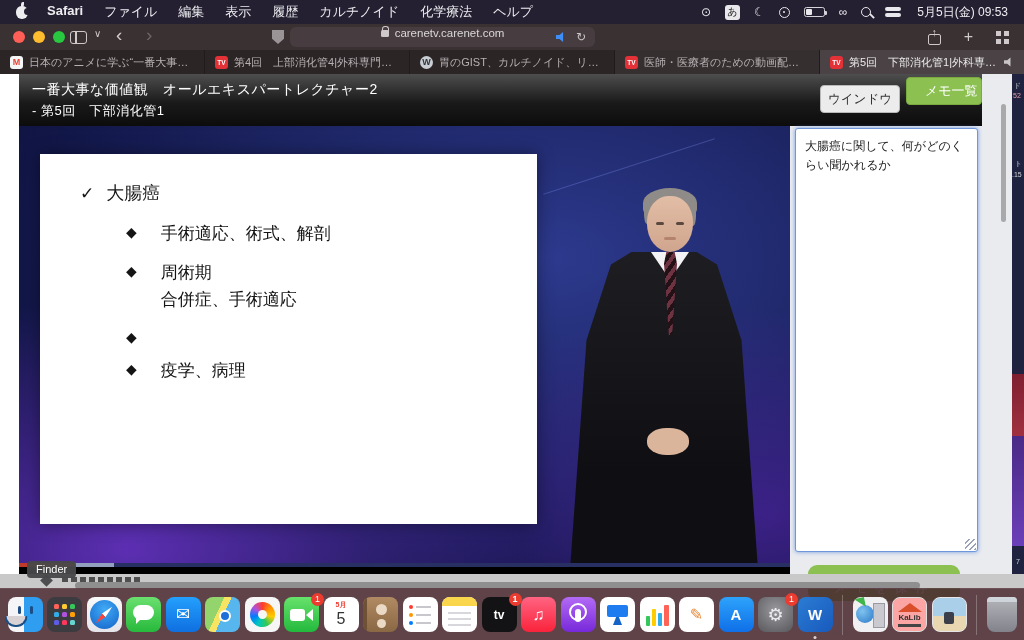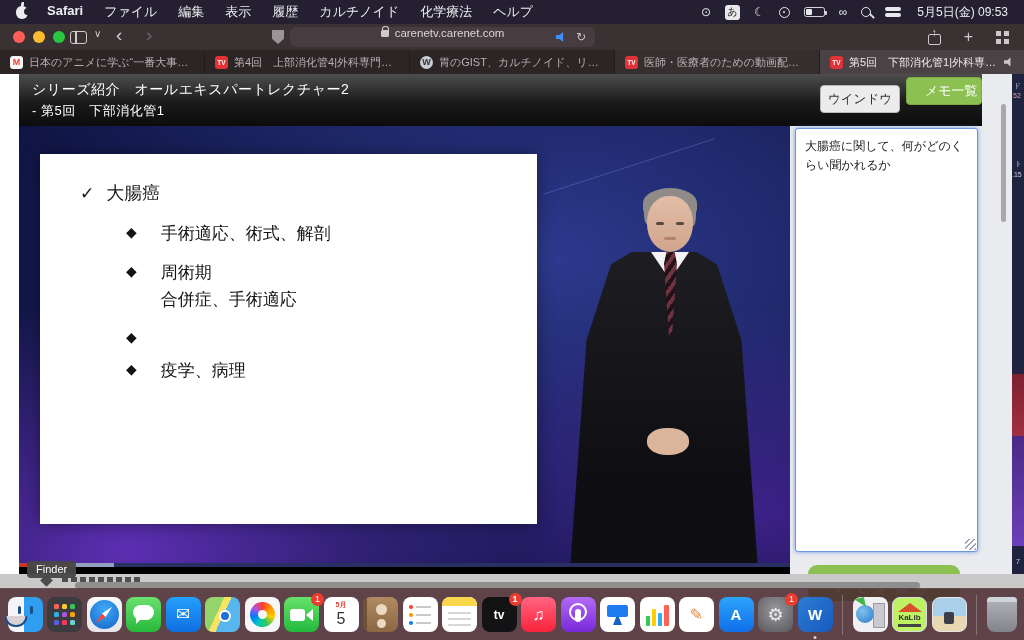--- a/index.html
+++ b/index.html
@@ -249,21 +249,21 @@
     display:flex; align-items:center; justify-content:center; }
   .di-word { background:linear-gradient(135deg,#2b7cd3,#185abd); color:#fff; font-weight:bold; font-size:15px;
     display:flex; align-items:center; justify-content:center; }
   .di-globeutil { background:#f0f0f2; }
   .di-globeutil::before { content:""; position:absolute; left:3px; top:8px; width:18px; height:18px; border-radius:50%;
     background:radial-gradient(circle at 35% 35%, #7fc3ee, #2a77c9); }
   .di-globeutil::after { content:""; position:absolute; right:3px; top:6px; width:10px; height:23px;
     background:#c9c9cf; border:1px solid #9a9aa2; }
   .di-globeutil .ga { position:absolute; left:2px; top:1px; width:0; height:0;
     border-left:10px solid transparent; border-top:10px solid #3fb54a; transform:rotate(-12deg); z-index:2; }
-  .di-kalib { background:#bef264; border:1px solid #ddd; }
+  .di-kalib { background:#fca5a5; border:1px solid #ddd; }
   .di-kalib .k-roof { position:absolute; left:5px; top:5px; width:0; height:0;
     border-left:12px solid transparent; border-right:12px solid transparent; border-bottom:9px solid #d94f2b; }
   .di-kalib .k-text { position:absolute; left:0; right:0; top:15px; text-align:center;
     font-size:8px; font-weight:bold; color:#333; }
   .di-kalib .k-bar { position:absolute; left:5px; right:5px; top:26px; height:3px; background:#444; }
   .di-imgfile { background:linear-gradient(#aacfe8 0 55%, #e8d7b0 55%); border:1px solid #e6e6e6; }
   .di-imgfile::after { content:""; position:absolute; left:50%; top:14px; width:10px; height:12px; background:#3b3f4a;
     border-radius:2px; transform:translateX(-50%); }
   .di-trash { width:30px; background:linear-gradient(rgba(196,202,208,.85), rgba(136,142,150,.85));
     border-radius:4px 4px 8px 8px; }
@@ -351,21 +351,21 @@
   <div class="tab active">
     <span class="fav tv">TV</span>
     <span class="t-label">第5回　下部消化管1|外科専門医試験　オール…</span>
     <span class="spk-gray"></span>
   </div>
 </div>
 
 <div class="page">
 
   <div class="page-header">
-    <div class="ph-t1">シリーズ紹介　オールエキスパートレクチャー2</div>
+    <div class="ph-t1">一番大事な価値観　オールエキスパートレクチャー2</div>
     <div class="ph-t2">- 第5回　下部消化管1</div>
     <div class="series-btn">ウインドウ</div>
     <div class="memolist-btn">
         <span>メモ一覧</span>
       </div>
   </div>
   <div class="header-gap"></div>
 
   <div class="video">
     <div class="net-line" style="left:30px;top:60px;width:150px;height:1px;transform:rotate(24deg);"></div>

